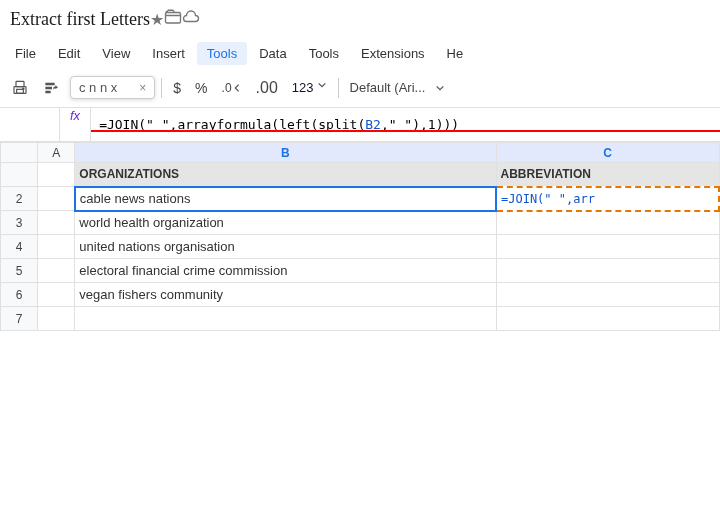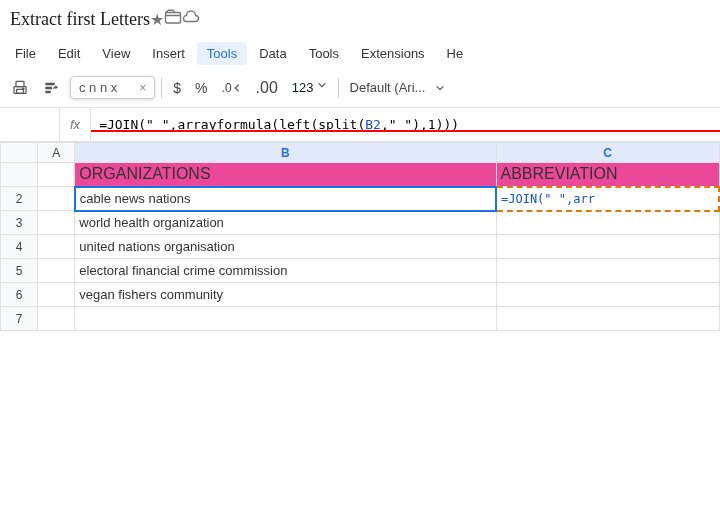--- a/index.html
+++ b/index.html
@@ -136,27 +136,26 @@
       padding: 0 8px;
       font-size: 13px;
       color: #333;
       border-right: 1px solid #e0e0e0;
       height: 100%;
       display: flex;
       align-items: center;
     }
     #fx-label {
       padding: 0 10px;
-      color: #737373;
+      color: #6d28d9;
       font-size: 13px;
       font-style: italic;
       border-right: 1px solid #e0e0e0;
       height: 100%;
       display: flex;
-      align-items: center;
     }
     #formula-content {
       flex: 1;
       padding: 0 8px;
       font-size: 13px;
       color: #333;
       font-family: monospace;
       display: flex;
       align-items: center;
       position: relative;
@@ -212,23 +211,23 @@
       border: 1px solid #e0e0e0;
       padding: 2px 4px;
       font-size: 13px;
       color: #333;
       white-space: nowrap;
       overflow: hidden;
       height: 24px;
       vertical-align: middle;
     }
     .cell.header-cell {
-      background: #ec4899;
-      font-weight: 400;
-      font-size: 16px;
+      background: #e5e5e5;
+      font-weight: 700;
+      font-size: 12px;
       color: #333;
     }
     .cell.active-cell {
       border: 2px solid #1a73e8;
       outline: none;
     }
     .cell.formula-cell {
       color: #1155cc;
       font-family: monospace;
       font-size: 12px;

